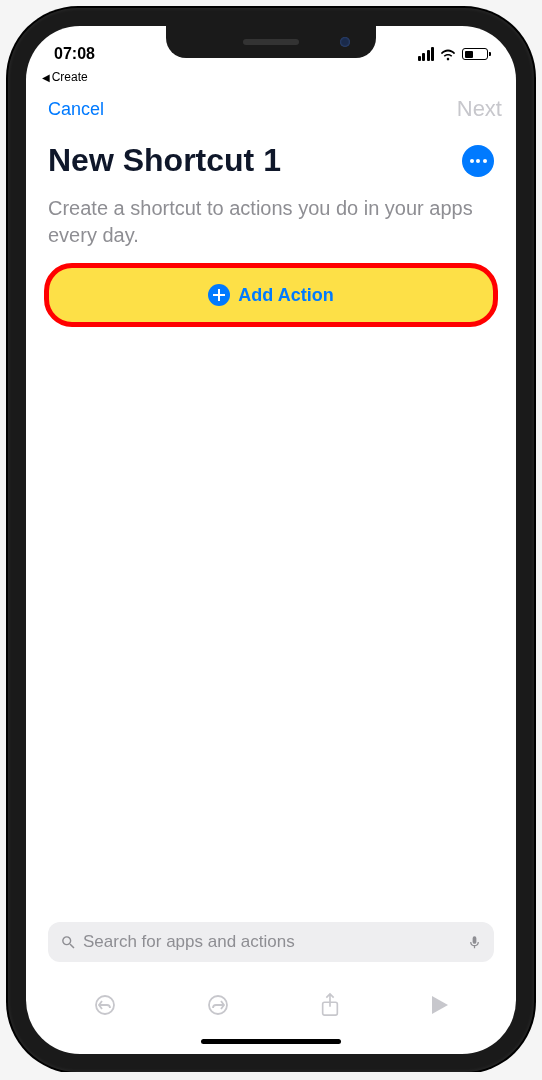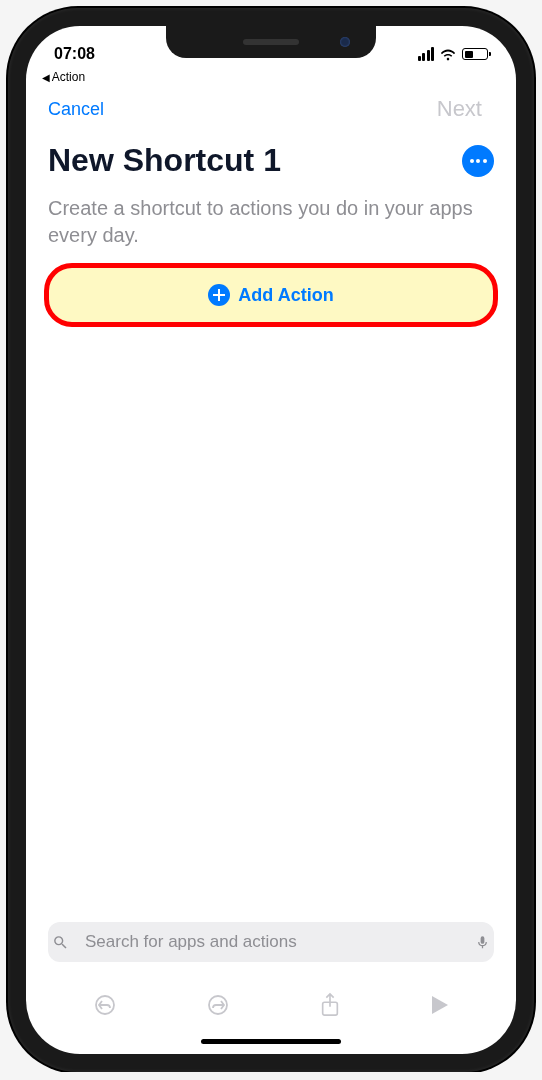--- a/index.html
+++ b/index.html
@@ -131,21 +131,21 @@
       gap: 2px;
       color: #000;
     }
     .breadcrumb-chevron {
       font-size: 10px;
     }
     .nav-bar {
       display: flex;
       justify-content: space-between;
       align-items: center;
-      padding: 12px 34px 8px 22px;
+      padding: 12px 14px 8px 22px;
     }
     .nav-cancel {
       color: #007aff;
       font-size: 18px;
       background: none;
       border: none;
       cursor: pointer;
     }
     .nav-next {
       color: #c7c7cc;
@@ -190,21 +190,21 @@
       color: #8e8e93;
       font-size: 20px;
       line-height: 1.35;
     }
     .add-action-wrapper {
       padding: 0 22px;
     }
     .add-action-btn {
       width: 100%;
       height: 56px;
-      background: #fef9c3;
+      background: #fde047;
       border: none;
       border-radius: 16px;
       display: flex;
       align-items: center;
       justify-content: center;
       gap: 8px;
       cursor: pointer;
       position: relative;
     }
     .highlight-ring {
@@ -236,22 +236,22 @@
     }
     .bottom-area {
       padding: 0 22px 8px 22px;
     }
     .search-bar {
       background: #eeeef0;
       border-radius: 12px;
       height: 40px;
       display: flex;
       align-items: center;
-      padding: 0 4px;
-      gap: 16px;
+      padding: 0 12px;
+      gap: 6px;
     }
     .search-icon {
       color: #8e8e93;
     }
     .search-input {
       flex: 1;
       border: none;
       background: transparent;
       font-size: 17px;
       color: #333;
@@ -307,21 +307,21 @@
           <path d="M12 17.5c.9 0 1.7-.8 1.7-1.7S12.9 14 12 14s-1.7.8-1.7 1.7.8 1.8 1.7 1.8zm-4.2-4.7c1.1-1.1 2.6-1.8 4.2-1.8s3.1.7 4.2 1.8l1.5-1.5c-1.5-1.5-3.5-2.4-5.7-2.4s-4.2.9-5.7 2.4l1.5 1.5zM4 9.2c2.1-2.1 5-3.4 8-3.4s5.9 1.3 8 3.4l1.5-1.5C19 4.6 15.7 3 12 3S5 4.6 2.5 7.7L4 9.2z"></path>
         </svg>
         <div class="battery">
           <div class="battery-fill"></div>
         </div>
       </div>
     </div>
 
     <div class="breadcrumb">
       <span class="breadcrumb-chevron">◀</span>
-      <span>Action</span>
+      <span>Create</span>
     </div>
 
     <div class="nav-bar">
       <button class="nav-cancel">Cancel</button>
       <button class="nav-next">Next</button>
     </div>
 
     <div class="title-row">
       <div class="page-title">New Shortcut 1</div>
       <button class="more-btn">

